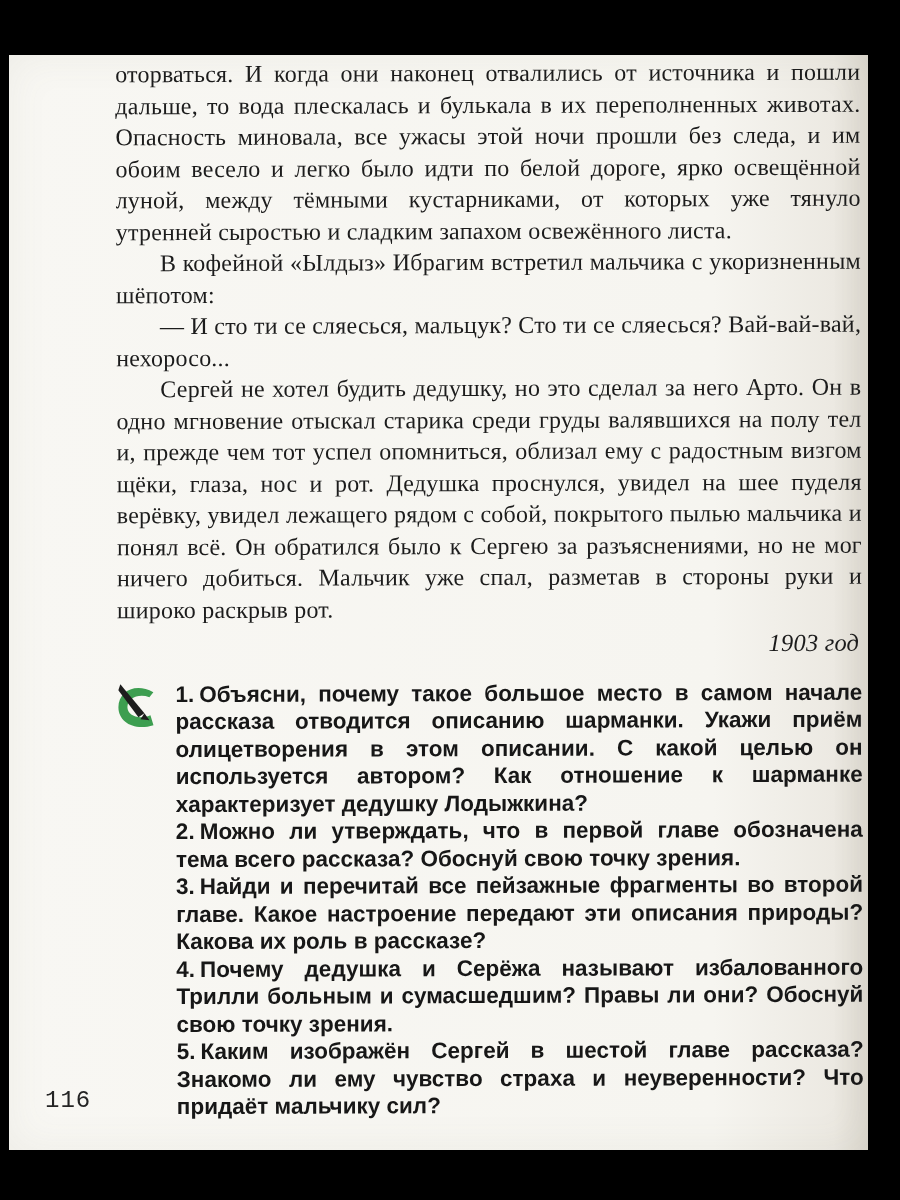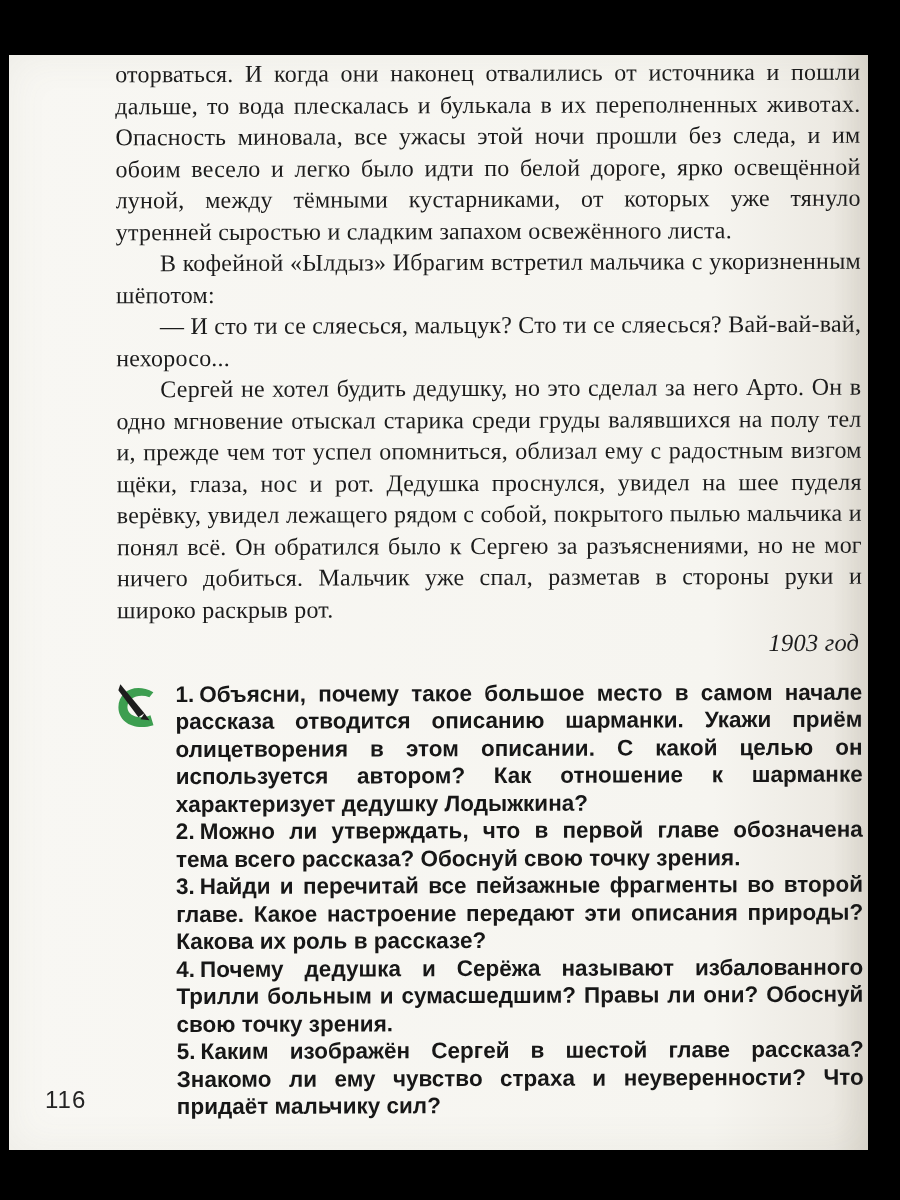--- a/index.html
+++ b/index.html
@@ -69,21 +69,21 @@
     left: -62px;
     top: 0px;
     width: 48px;
     height: 52px;
     display: block;
   }
   .pagenum {
     position: absolute;
     left: 36px;
     bottom: 36px;
-    font-family: Liberation Sans, sans-serif;
+    font-family: Liberation Mono, monospace;
     font-size: 24px;
     color: #242424;
     letter-spacing: 1px;
   }
 </style>
 </head>
 <body>
 
 <div class="page">
   <div class="text-col">

